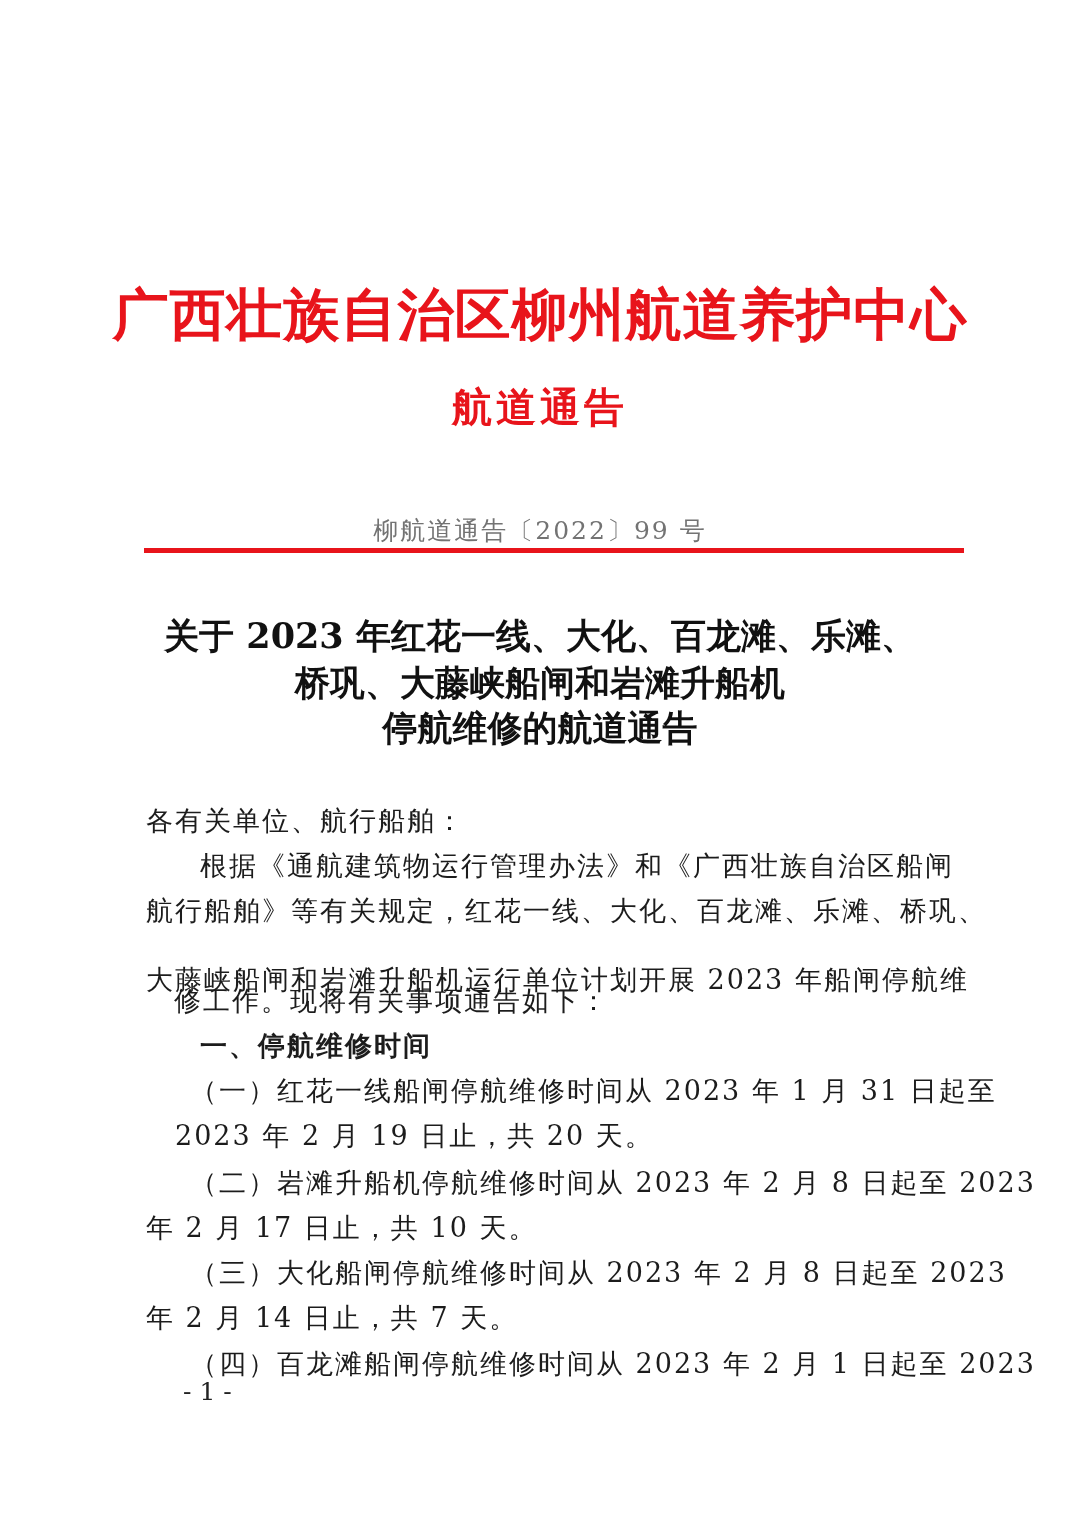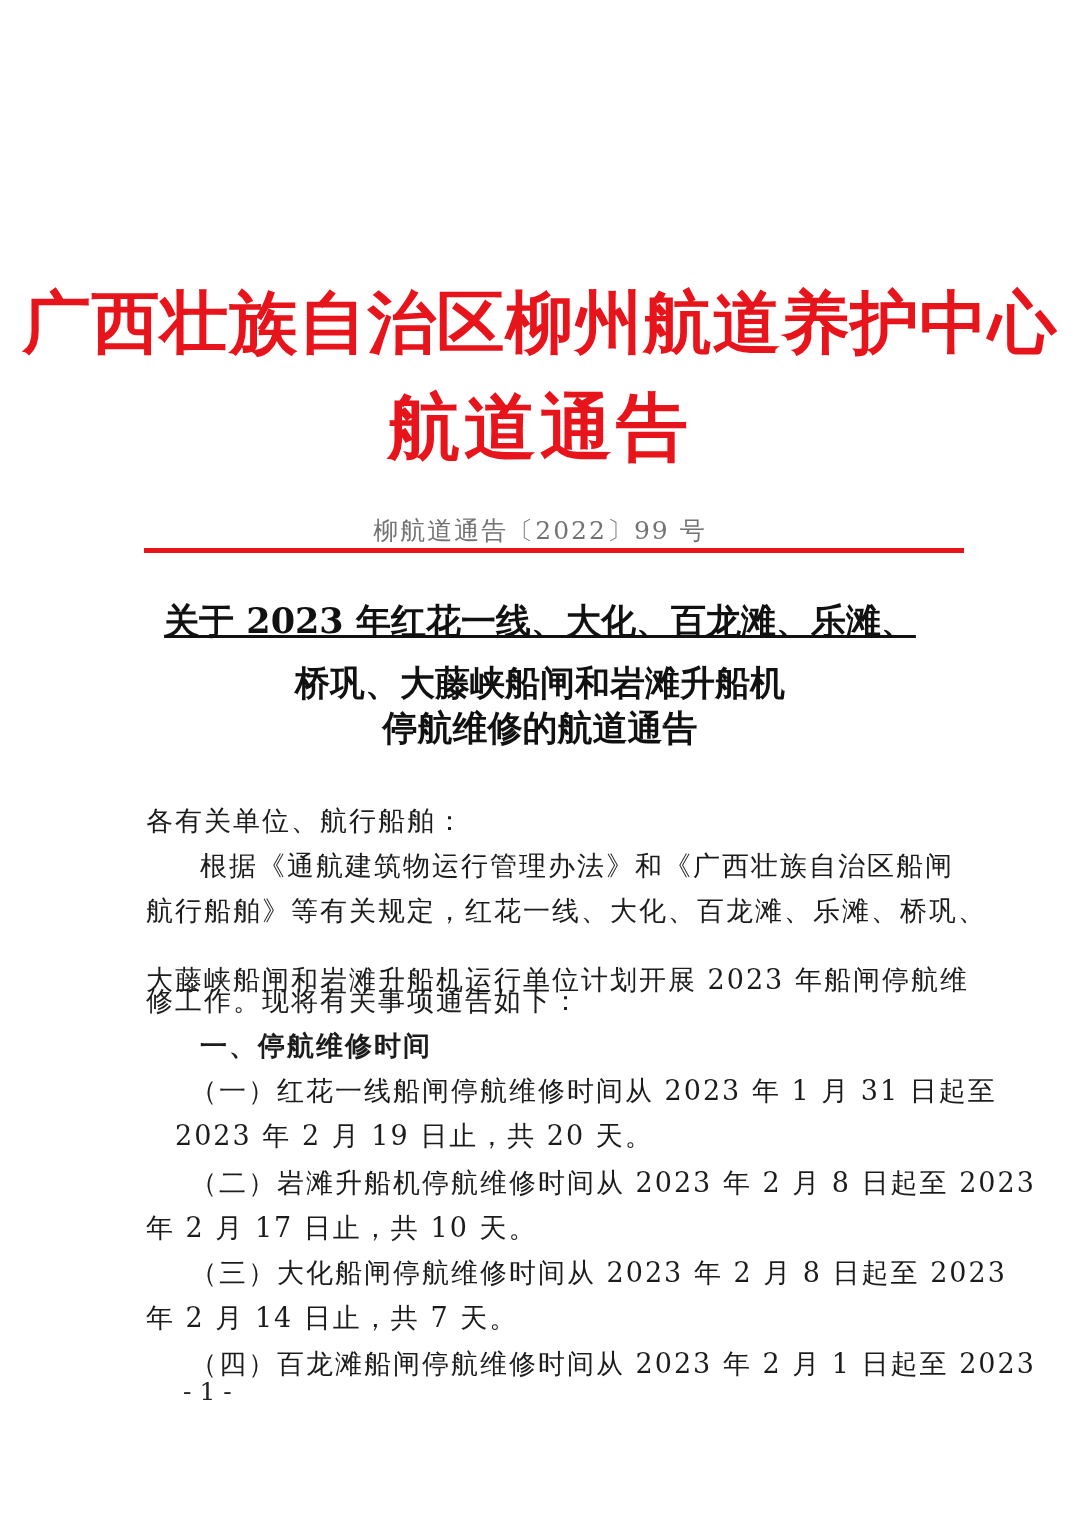--- a/index.html
+++ b/index.html
@@ -1,48 +1,48 @@
 <!DOCTYPE html>
 <html><head>
   <meta charset="utf-8">
   <style>
     html, body { margin: 0; padding: 0; background: #ffffff; }
     body { width: 1080px; height: 1527px; position: relative; overflow: hidden;
            font-family: "DejaVu Serif", "Liberation Serif", serif; color: #1a1a1a; }
     .abs { position: absolute; white-space: nowrap; }
     .org { left: 0; width: 1080px; text-align: center; color: #e8141b; font-weight: bold;
            font-family: "DejaVu Serif", serif; }
-    .org1 { top: 278px; font-size: 68px; letter-spacing: 1px; }
-    .org2 { top: 380px; font-size: 72px; letter-spacing: 4px; }
+    .org1 { top: 278px; font-size: 56px; letter-spacing: 1px; }
+    .org2 { top: 380px; font-size: 40px; letter-spacing: 4px; }
     .docno { top: 514px; left: 0; width: 1080px; text-align: center; font-size: 25px; color: #737373; letter-spacing: 2px; }
     .redline { top: 548px; left: 144px; width: 820px; height: 5px; background: #e8141b; }
     .title { left: 0; width: 1080px; text-align: center; font-weight: bold; font-size: 35px; color: #111;
              font-family: "DejaVu Serif", serif; }
-    .t1 { top: 598px; text-decoration: underline; } .t2 { top: 660px; } .t3 { top: 705px; }
+    .t1 { top: 613px; } .t2 { top: 660px; } .t3 { top: 705px; }
     .para { left: 146px; font-size: 27px; color: #1c1c1c; letter-spacing: 2px; }
     .bold { font-weight: bold; font-family: "DejaVu Sans", sans-serif; }
     .pageno { left: 183px; top: 1377px; font-size: 25px; color: #222; }
   </style>
 </head>
 <body>
 
 <div class="abs org org1">广西壮族自治区柳州航道养护中心</div>
 <div class="abs org org2">航道通告</div>
 <div class="abs docno">柳航道通告〔2022〕99 号</div>
 <div class="abs redline"></div>
 
 <div class="abs title t1">关于 2023 年红花一线、大化、百龙滩、乐滩、</div>
 <div class="abs title t2">桥巩、大藤峡船闸和岩滩升船机</div>
 <div class="abs title t3">停航维修的航道通告</div>
 
 <div class="abs para" style="top:803px;">各有关单位、航行船舶：</div>
 <div class="abs para" style="top:848px; left:200px;">根据《通航建筑物运行管理办法》和《广西壮族自治区船闸</div>
 <div class="abs para" style="top:893px;">航行船舶》等有关规定，红花一线、大化、百龙滩、乐滩、桥巩、</div>
 <div class="abs para" style="top:962px;">大藤峡船闸和岩滩升船机运行单位计划开展 2023 年船闸停航维</div>
-<div class="abs para" style="top:983px;">修工作。现将有关事项通告如下：</div>
+<div class="abs para" style="top:983px;margin-left:28px;">修工作。现将有关事项通告如下：</div>
 <div class="abs para bold" style="top:1028px; left:200px;">一、停航维修时间</div>
 
 <div class="abs para" style="top:1073px; left:190px;text-align:center;">（一）红花一线船闸停航维修时间从 2023 年 1 月 31 日起至</div>
 <div class="abs para" style="top:1118px;margin-left:29px;">2023 年 2 月 19 日止，共 20 天。</div>
 <div class="abs para" style="top:1165px; left:190px;">（二）岩滩升船机停航维修时间从 2023 年 2 月 8 日起至 2023</div>
 <div class="abs para" style="top:1210px;">年 2 月 17 日止，共 10 天。</div>
 <div class="abs para" style="top:1255px; left:190px;">（三）大化船闸停航维修时间从 2023 年 2 月 8 日起至 2023</div>
 <div class="abs para" style="top:1300px;">年 2 月 14 日止，共 7 天。</div>
 <div class="abs para" style="top:1346px; left:190px;">（四）百龙滩船闸停航维修时间从 2023 年 2 月 1 日起至 2023</div>
 

